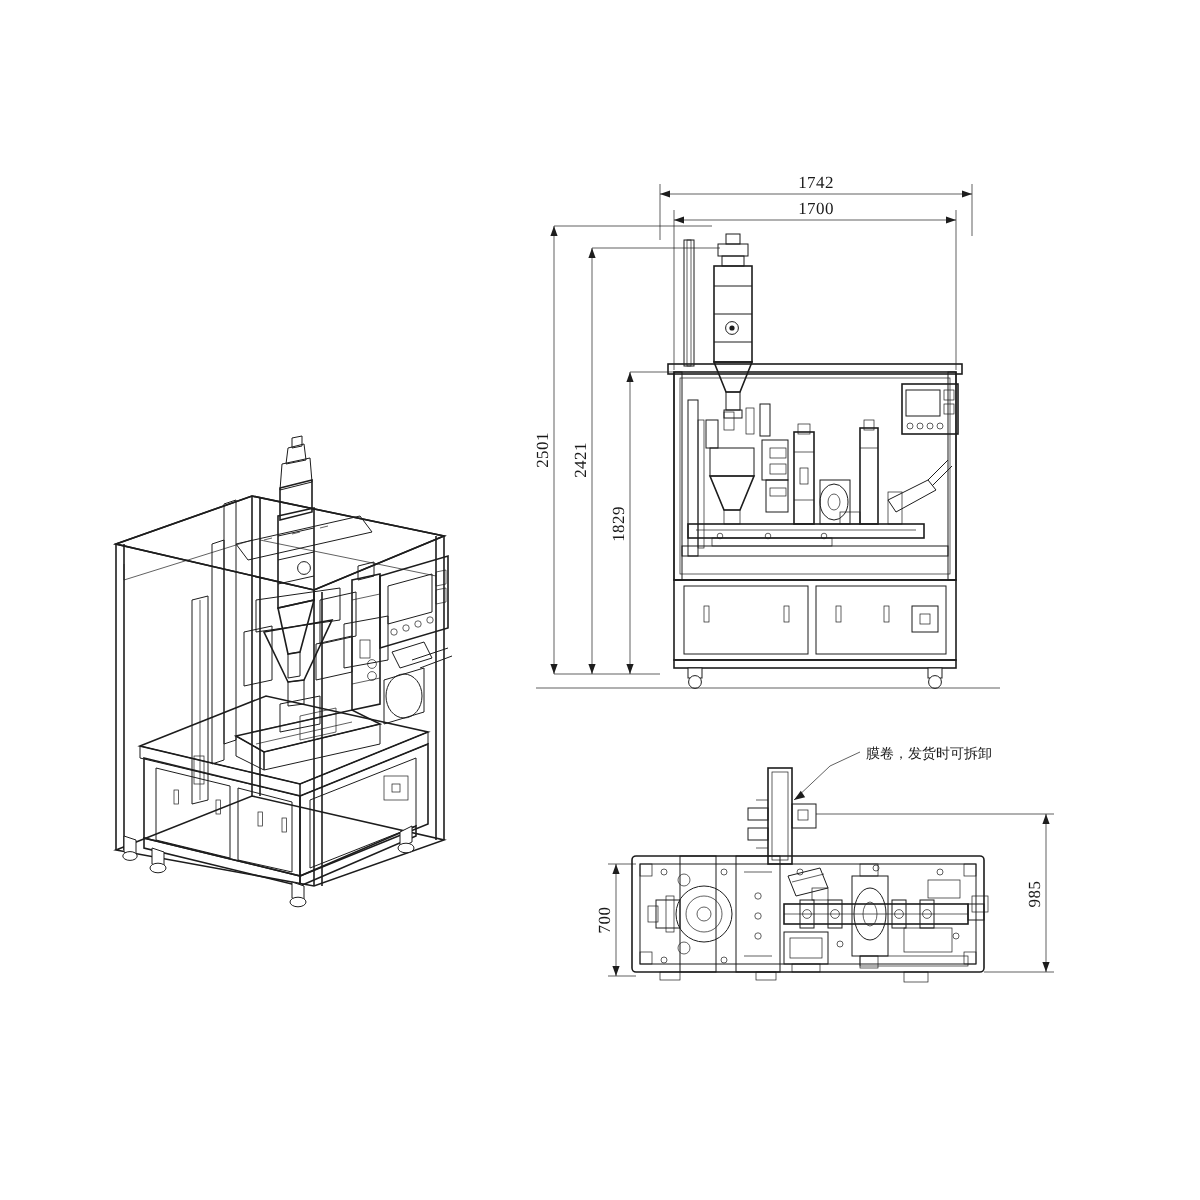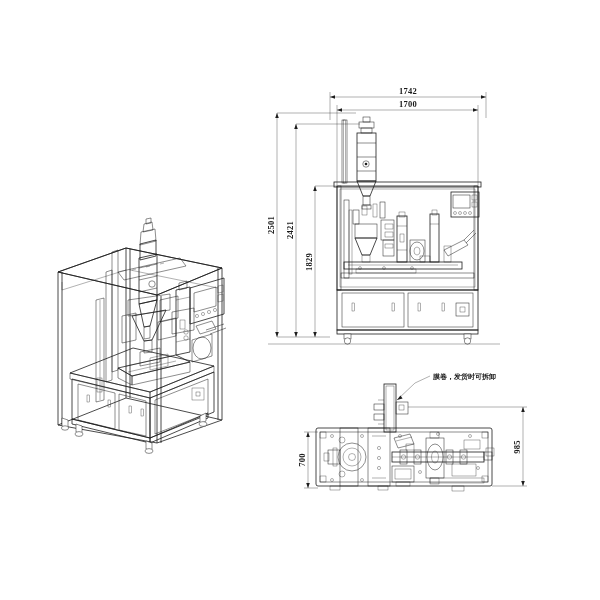--- a/index.html
+++ b/index.html
@@ -3,21 +3,21 @@
 <meta charset="utf-8">
 <style>
   html,body{margin:0;padding:0;}
   body{
     width:600px;height:600px;
     background:#ffffff;
     font-family:"Liberation Sans", sans-serif;
     overflow:hidden;
     position:relative;
   }
-  #sheet{position:absolute;inset:0;width:600px;height:600px;font-weight:bold;}
+  #sheet{position:absolute;inset:0;width:600px;height:600px;}
   .dimtext{
     font-family:"Liberation Serif", serif;
     font-size:8.5px;
     fill:#1a1a1a;
     letter-spacing:.2px;
   }
   .noteText{
     font-family:"DejaVu Sans", sans-serif;
     font-size:7px;
     fill:#1a1a1a;

